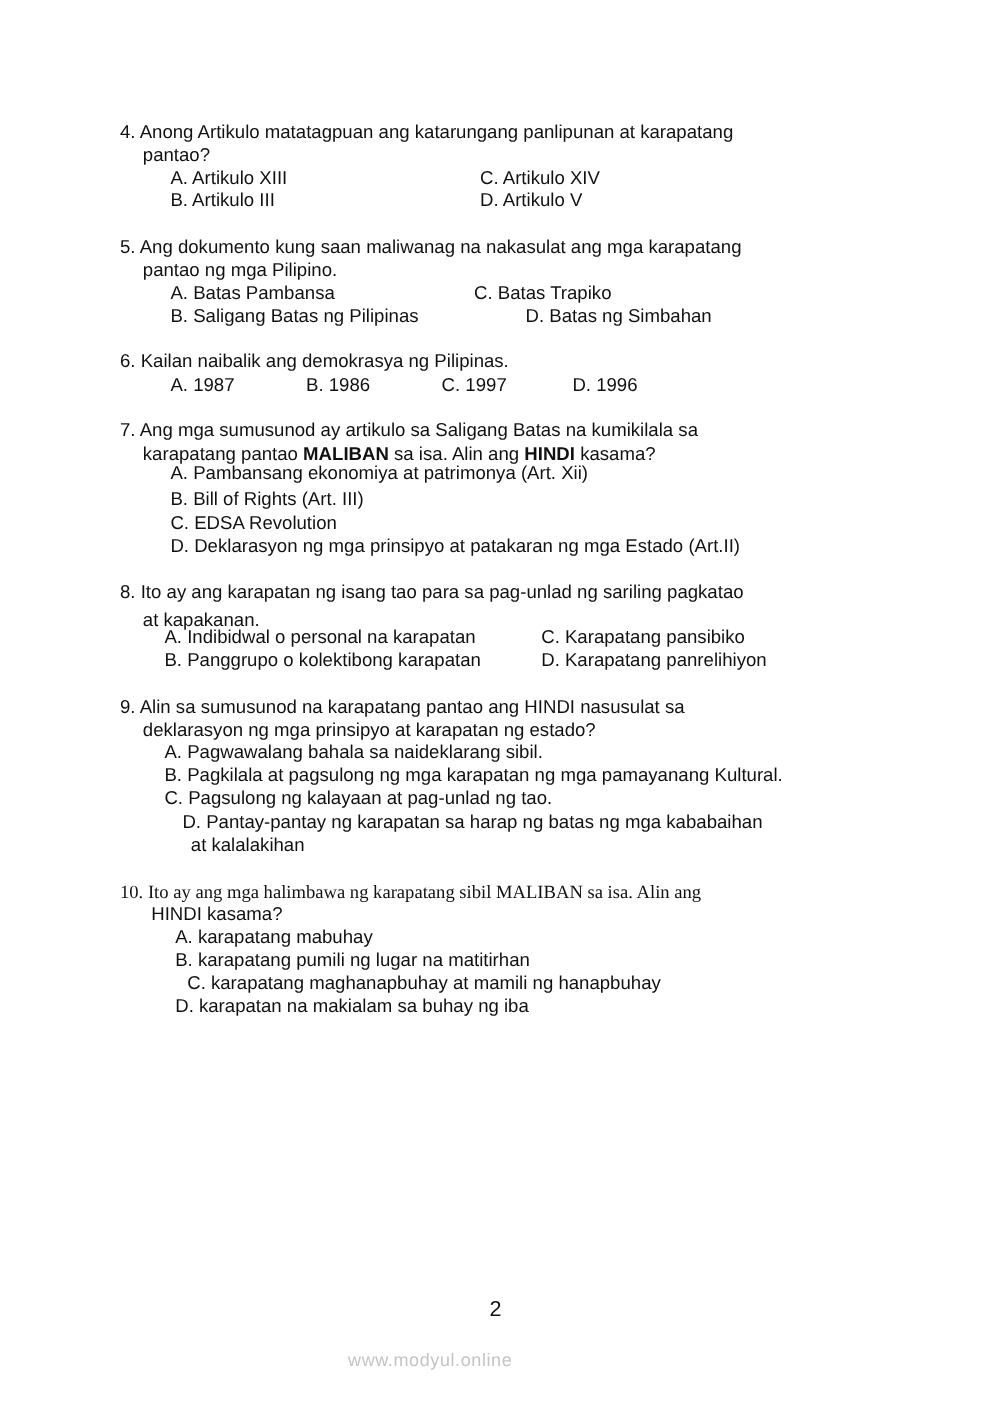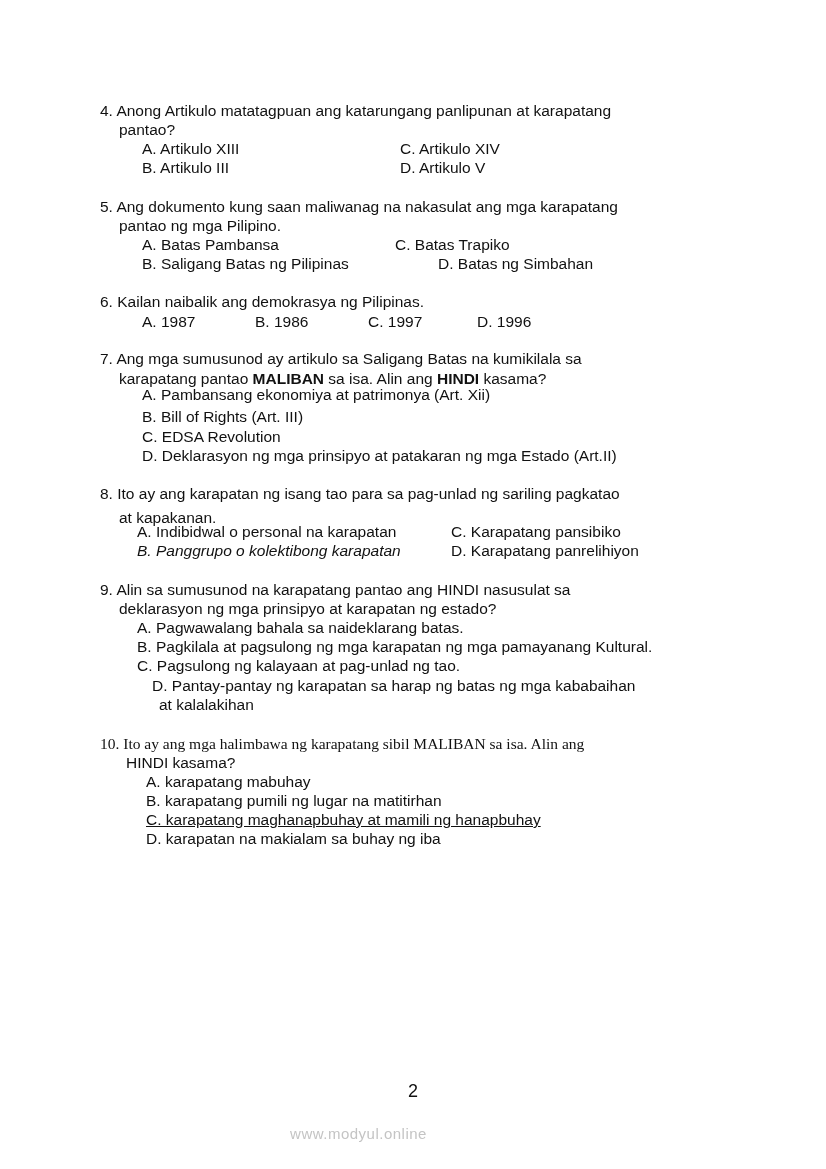--- a/index.html
+++ b/index.html
@@ -45,38 +45,38 @@
   <div class="line" style="left:142px;top:385px;">A. Pambansang ekonomiya at patrimonya (Art. Xii)</div>
   <div class="line" style="left:142px;top:407px;">B. Bill of Rights (Art. III)</div>
   <div class="line" style="left:142px;top:427px;">C. EDSA Revolution</div>
   <div class="line" style="left:142px;top:446px;">D. Deklarasyon ng mga prinsipyo at patakaran ng mga Estado (Art.II)</div>
 </div>
 
 <div>
   <div class="line" style="left:100px;top:484px;"><span>8.</span> <span>Ito ay ang karapatan ng isang tao para sa pag-unlad ng sariling pagkatao</span></div>
   <div class="line" style="left:119px;top:508px;">at kapakanan.</div>
   <div class="line" style="left:137px;top:522px;">A. Indibidwal o personal na karapatan</div>
-  <div class="line" style="left:137px;top:541px;font-style:italic;">B. Panggrupo o kolektibong karapatan</div>
+  <div class="line" style="left:137px;top:541px;">B. Panggrupo o kolektibong karapatan</div>
   <div class="line" style="left:451px;top:522px;">C. Karapatang pansibiko</div>
   <div class="line" style="left:451px;top:541px;">D. Karapatang panrelihiyon</div>
 </div>
 
 <div>
   <div class="line" style="left:100px;top:580px;"><span>9.</span> <span>Alin sa sumusunod na karapatang pantao ang HINDI nasusulat sa</span></div>
   <div class="line" style="left:119px;top:599px;">deklarasyon ng mga prinsipyo at karapatan ng estado?</div>
-  <div class="line" style="left:137px;top:618px;">A. Pagwawalang bahala sa naideklarang batas.</div>
+  <div class="line" style="left:137px;top:618px;">A. Pagwawalang bahala sa naideklarang sibil.</div>
   <div class="line" style="left:137px;top:637px;">B. Pagkilala at pagsulong ng mga karapatan ng mga pamayanang Kultural.</div>
   <div class="line" style="left:137px;top:656px;">C. Pagsulong ng kalayaan at pag-unlad ng tao.</div>
   <div class="line" style="left:152px;top:676px;">D. Pantay-pantay ng karapatan sa harap ng batas ng mga kababaihan</div>
   <div class="line" style="left:159px;top:695px;">at kalalakihan</div>
 </div>
 
 <div>
   <div class="line" style="left:100px;top:734px;font-family:Liberation Serif, serif;"><span>10.</span> <span>Ito ay ang mga halimbawa ng karapatang sibil MALIBAN sa isa. Alin ang</span></div>
   <div class="line" style="left:126px;top:753px;">HINDI kasama?</div>
   <div class="line" style="left:146px;top:772px;">A. karapatang mabuhay</div>
   <div class="line" style="left:146px;top:791px;">B. karapatang pumili ng lugar na matitirhan</div>
-  <div class="line" style="left:146px;top:810px;text-decoration:underline;">C. karapatang maghanapbuhay at mamili ng hanapbuhay</div>
+  <div class="line" style="left:156px;top:810px;">C. karapatang maghanapbuhay at mamili ng hanapbuhay</div>
   <div class="line" style="left:146px;top:829px;">D. karapatan na makialam sa buhay ng iba</div>
 </div>
 
 <div class="page-num">2</div>
 <div class="watermark">www.modyul.online</div>
 
 </body></html>

